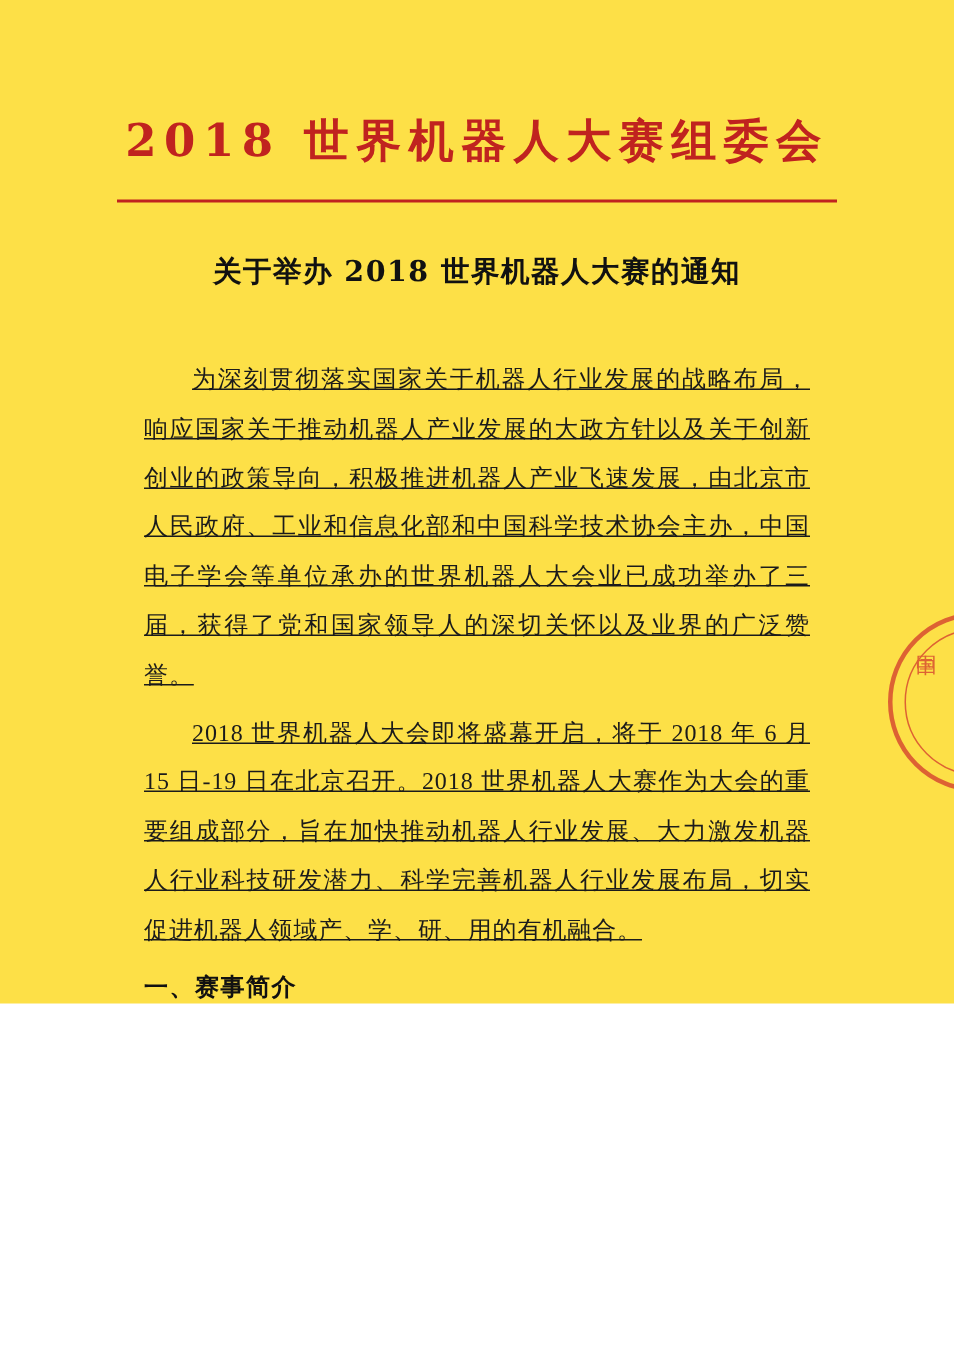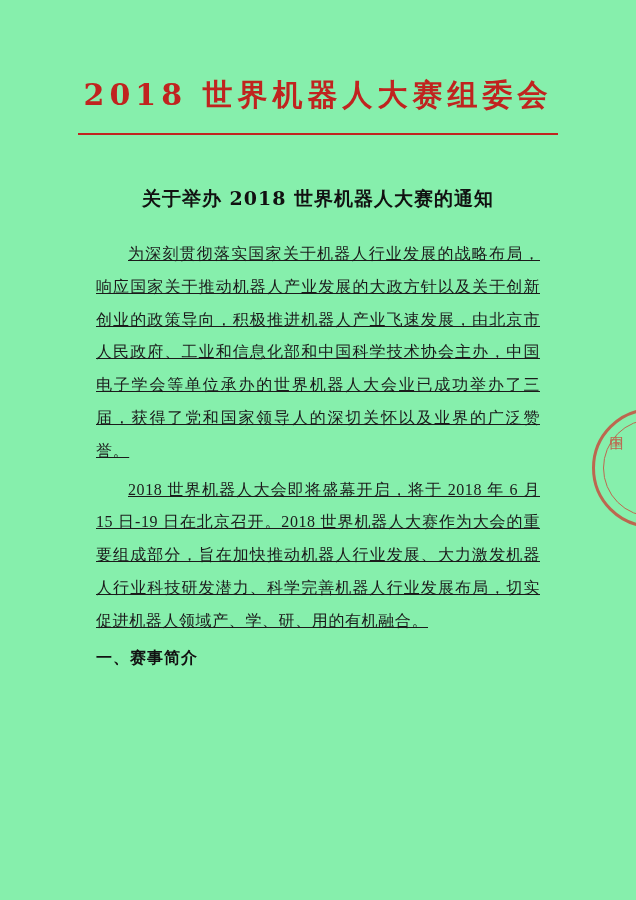--- a/index.html
+++ b/index.html
@@ -10,22 +10,22 @@
   body {
     width: 636px;
     height: 900px;
     overflow: hidden;
     font-family: "Liberation Serif", "DejaVu Serif", serif;
     position: relative;
   }
   .page {
     position: relative;
     width: 636px;
-    height: 900px;
-    background: #86efac;
+    height: 669px;
+    background: #fde047;
     box-sizing: border-box;
   }
 
   
   .letterhead {
     position: absolute;
     top: 78px;
     left: 0;
     width: 636px;
     text-align: center;
@@ -51,21 +51,20 @@
     position: absolute;
     top: 168px;
     left: 0;
     width: 636px;
     text-align: center;
     font-family: "DejaVu Serif", "Liberation Serif", serif;
     font-size: 19px;
     font-weight: bold;
     color: #111;
     letter-spacing: 1px;
-    margin-top: 18px;
   }
 
   
   .body-block {
     position: absolute;
     top: 232px;
     left: 96px;
     width: 444px;
     color: #1b1b1b;
   }

